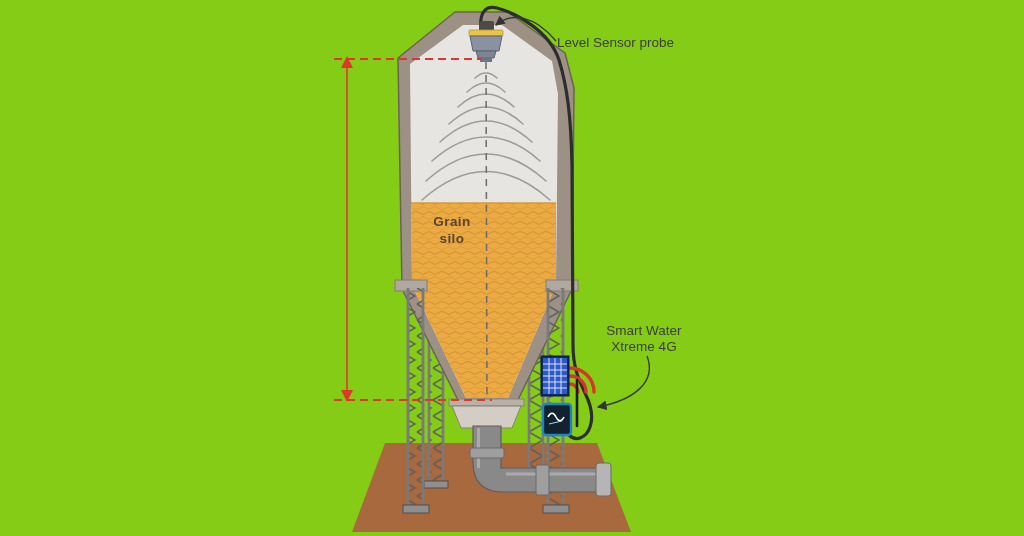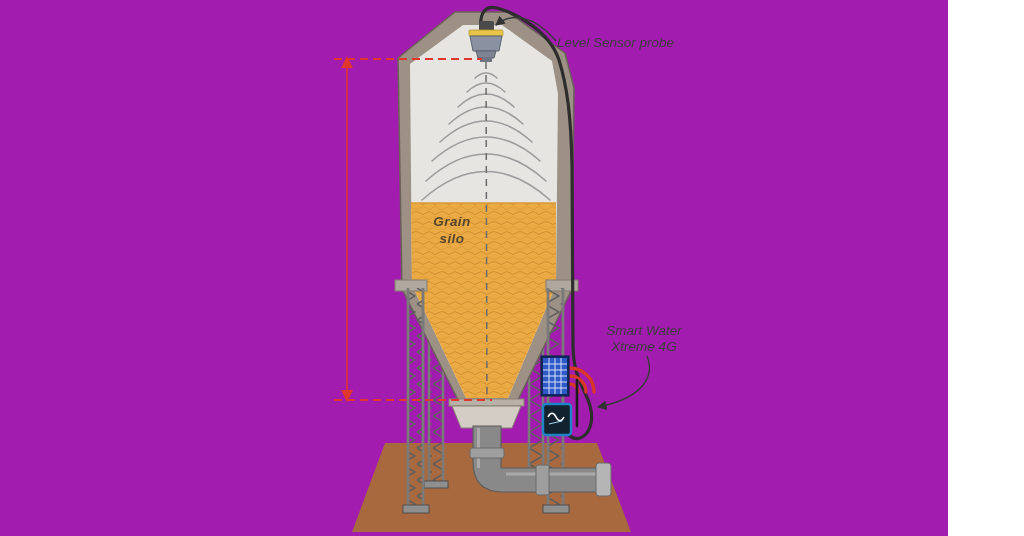--- a/index.html
+++ b/index.html
@@ -3,25 +3,24 @@
 <meta charset="utf-8">
 <style>
   html, body {
     margin: 0;
     padding: 0;
     background: #ffffff;
     font-family: "Liberation Sans", sans-serif;
   }
   #canvas {
     position: relative;
-    width: 948px;
+    width: 1024px;
     height: 536px;
-    background: #a21caf;
+    background: #84cc16;
     overflow: hidden;
-    font-style: italic;
   }
   svg { display: block; }
   text {
     font-family: "Liberation Sans", sans-serif;
   }
   .label-text { font-size: 13.5px; }
   .grain-text { font-size: 13.5px; font-weight: 600; letter-spacing: 0.4px; }
 </style>
 </head>
 <body>

